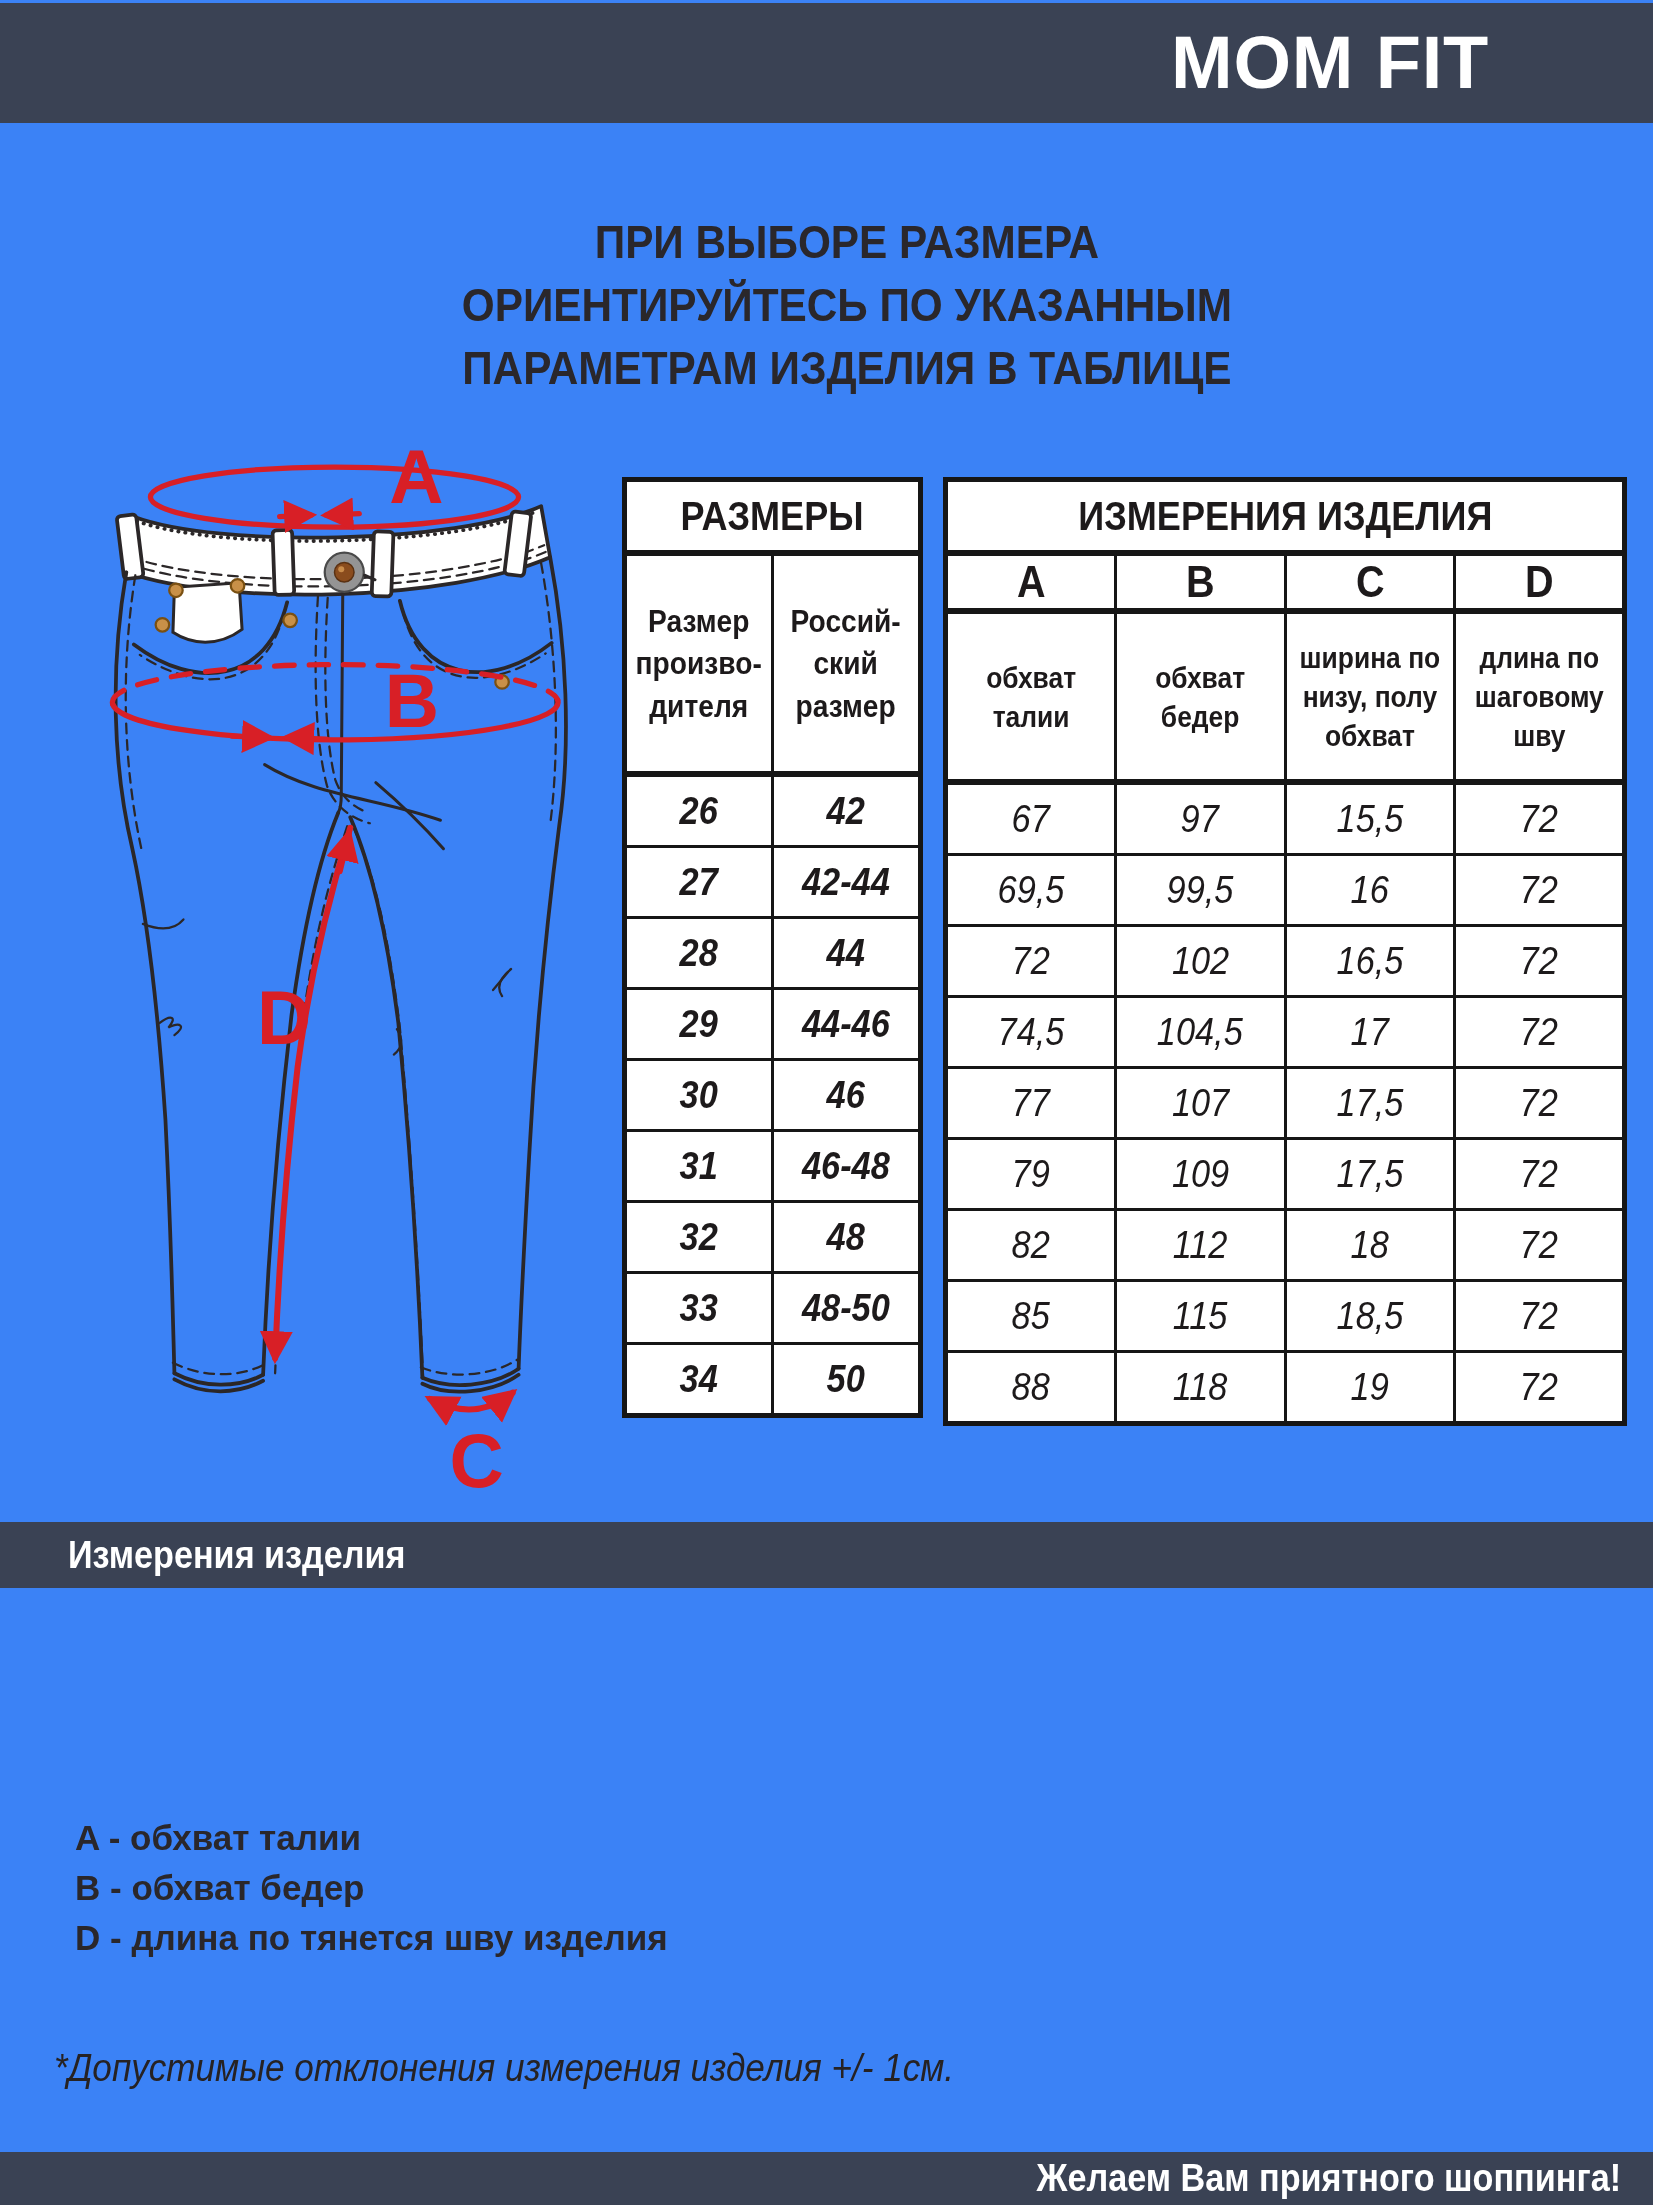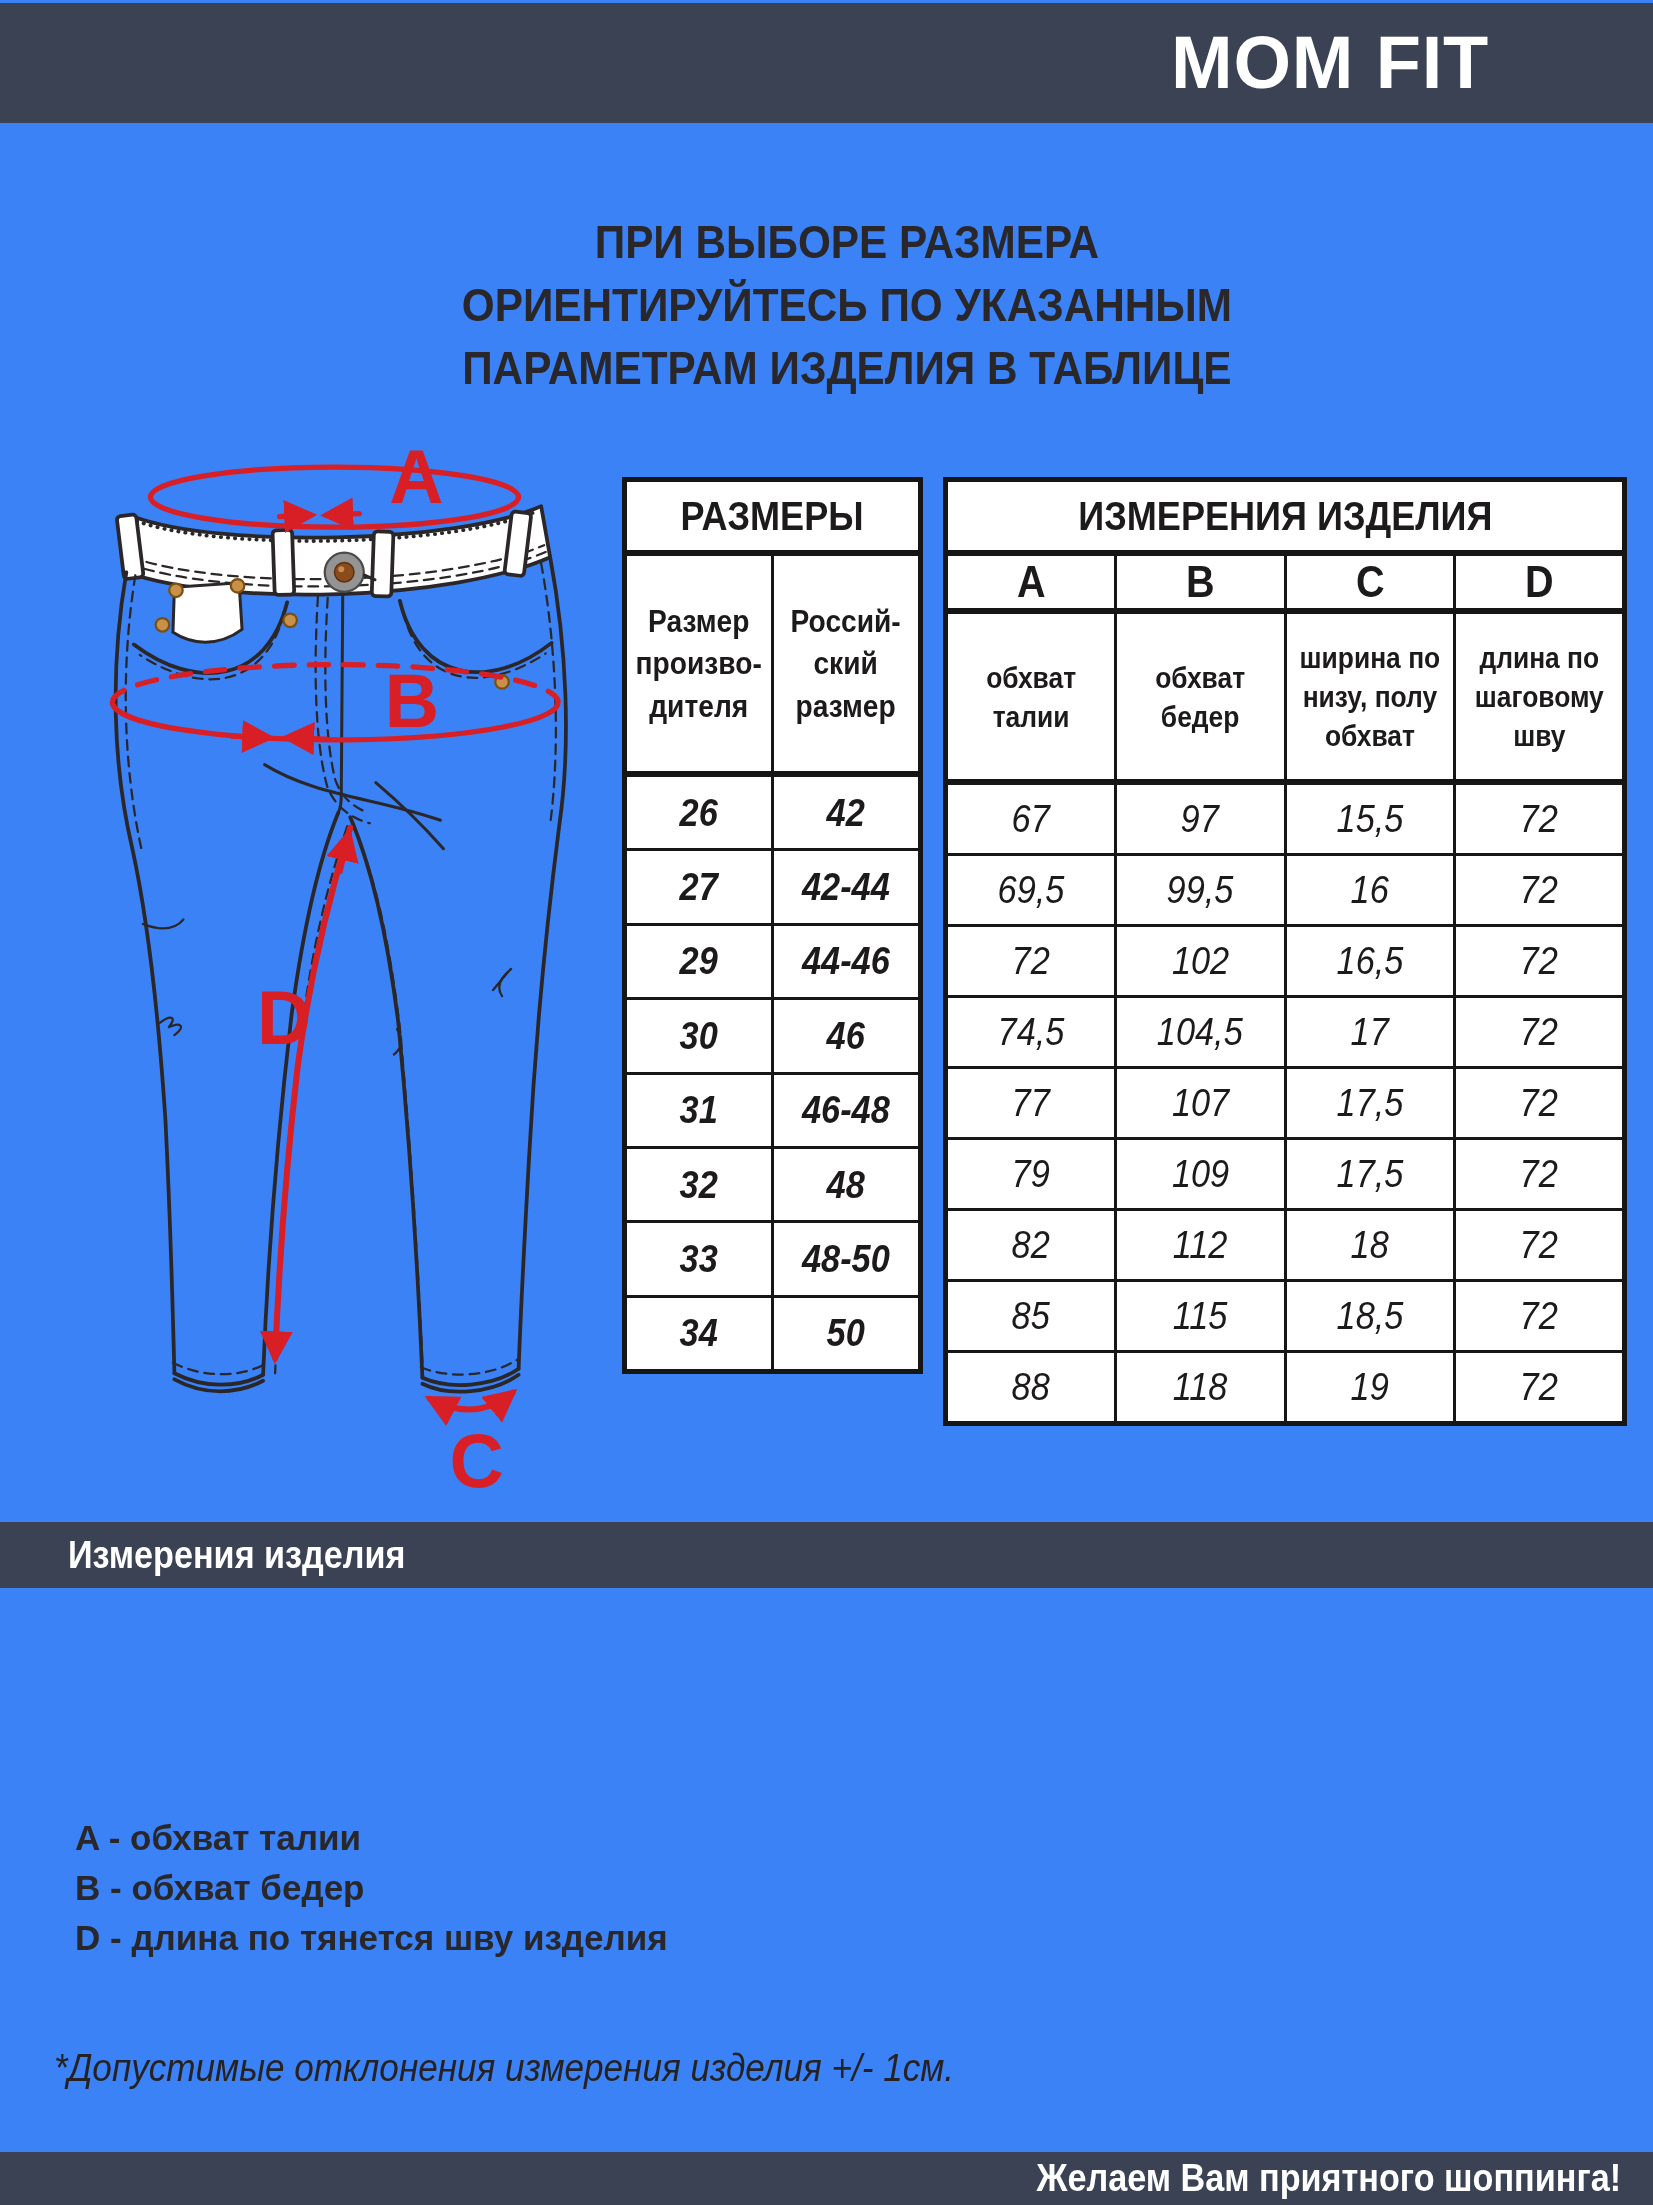--- a/index.html
+++ b/index.html
@@ -221,20 +221,24 @@
     <tbody>
         <tr>
           <td><span class="sq">26</span></td>
           <td><span class="sq">42</span></td>
         </tr>
         <tr>
           <td><span class="sq">27</span></td>
           <td><span class="sq">42-44</span></td>
         </tr>
         <tr>
+          <td><span class="sq">28</span></td>
+          <td><span class="sq">44</span></td>
+        </tr>
+        <tr>
           <td><span class="sq">29</span></td>
           <td><span class="sq">44-46</span></td>
         </tr>
         <tr>
           <td><span class="sq">30</span></td>
           <td><span class="sq">46</span></td>
         </tr>
         <tr>
           <td><span class="sq">31</span></td>
           <td><span class="sq">46-48</span></td>

